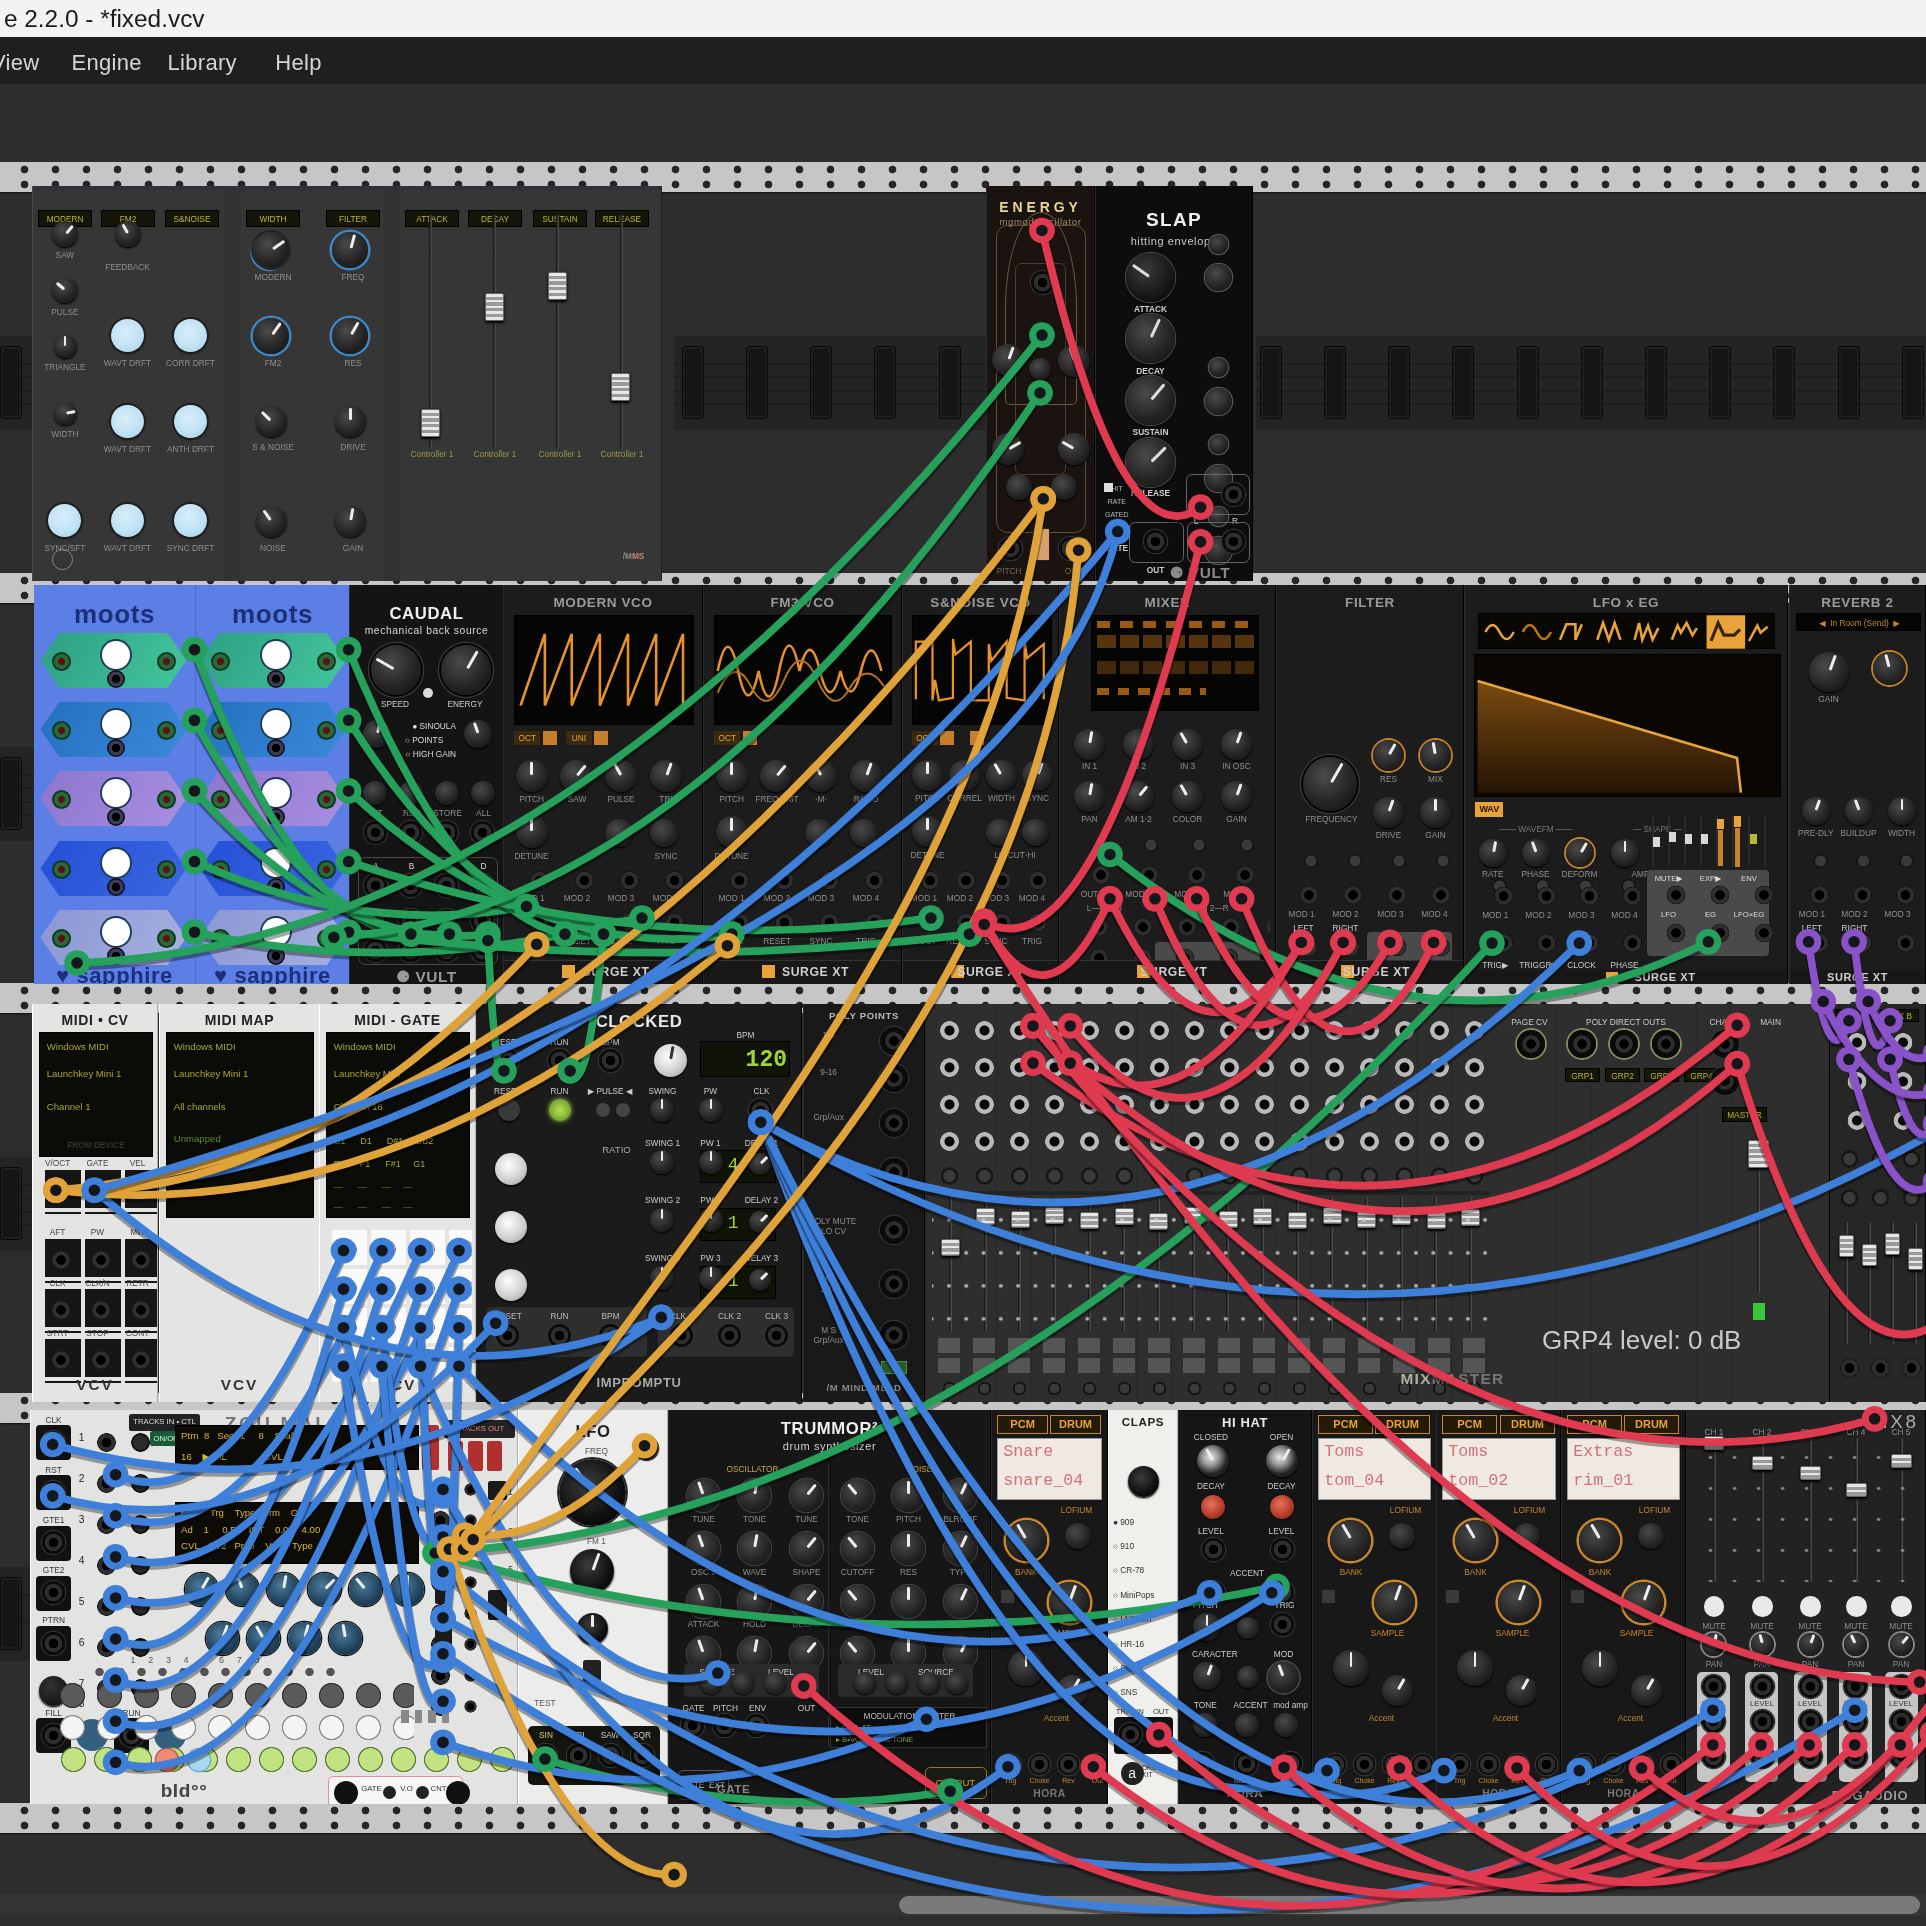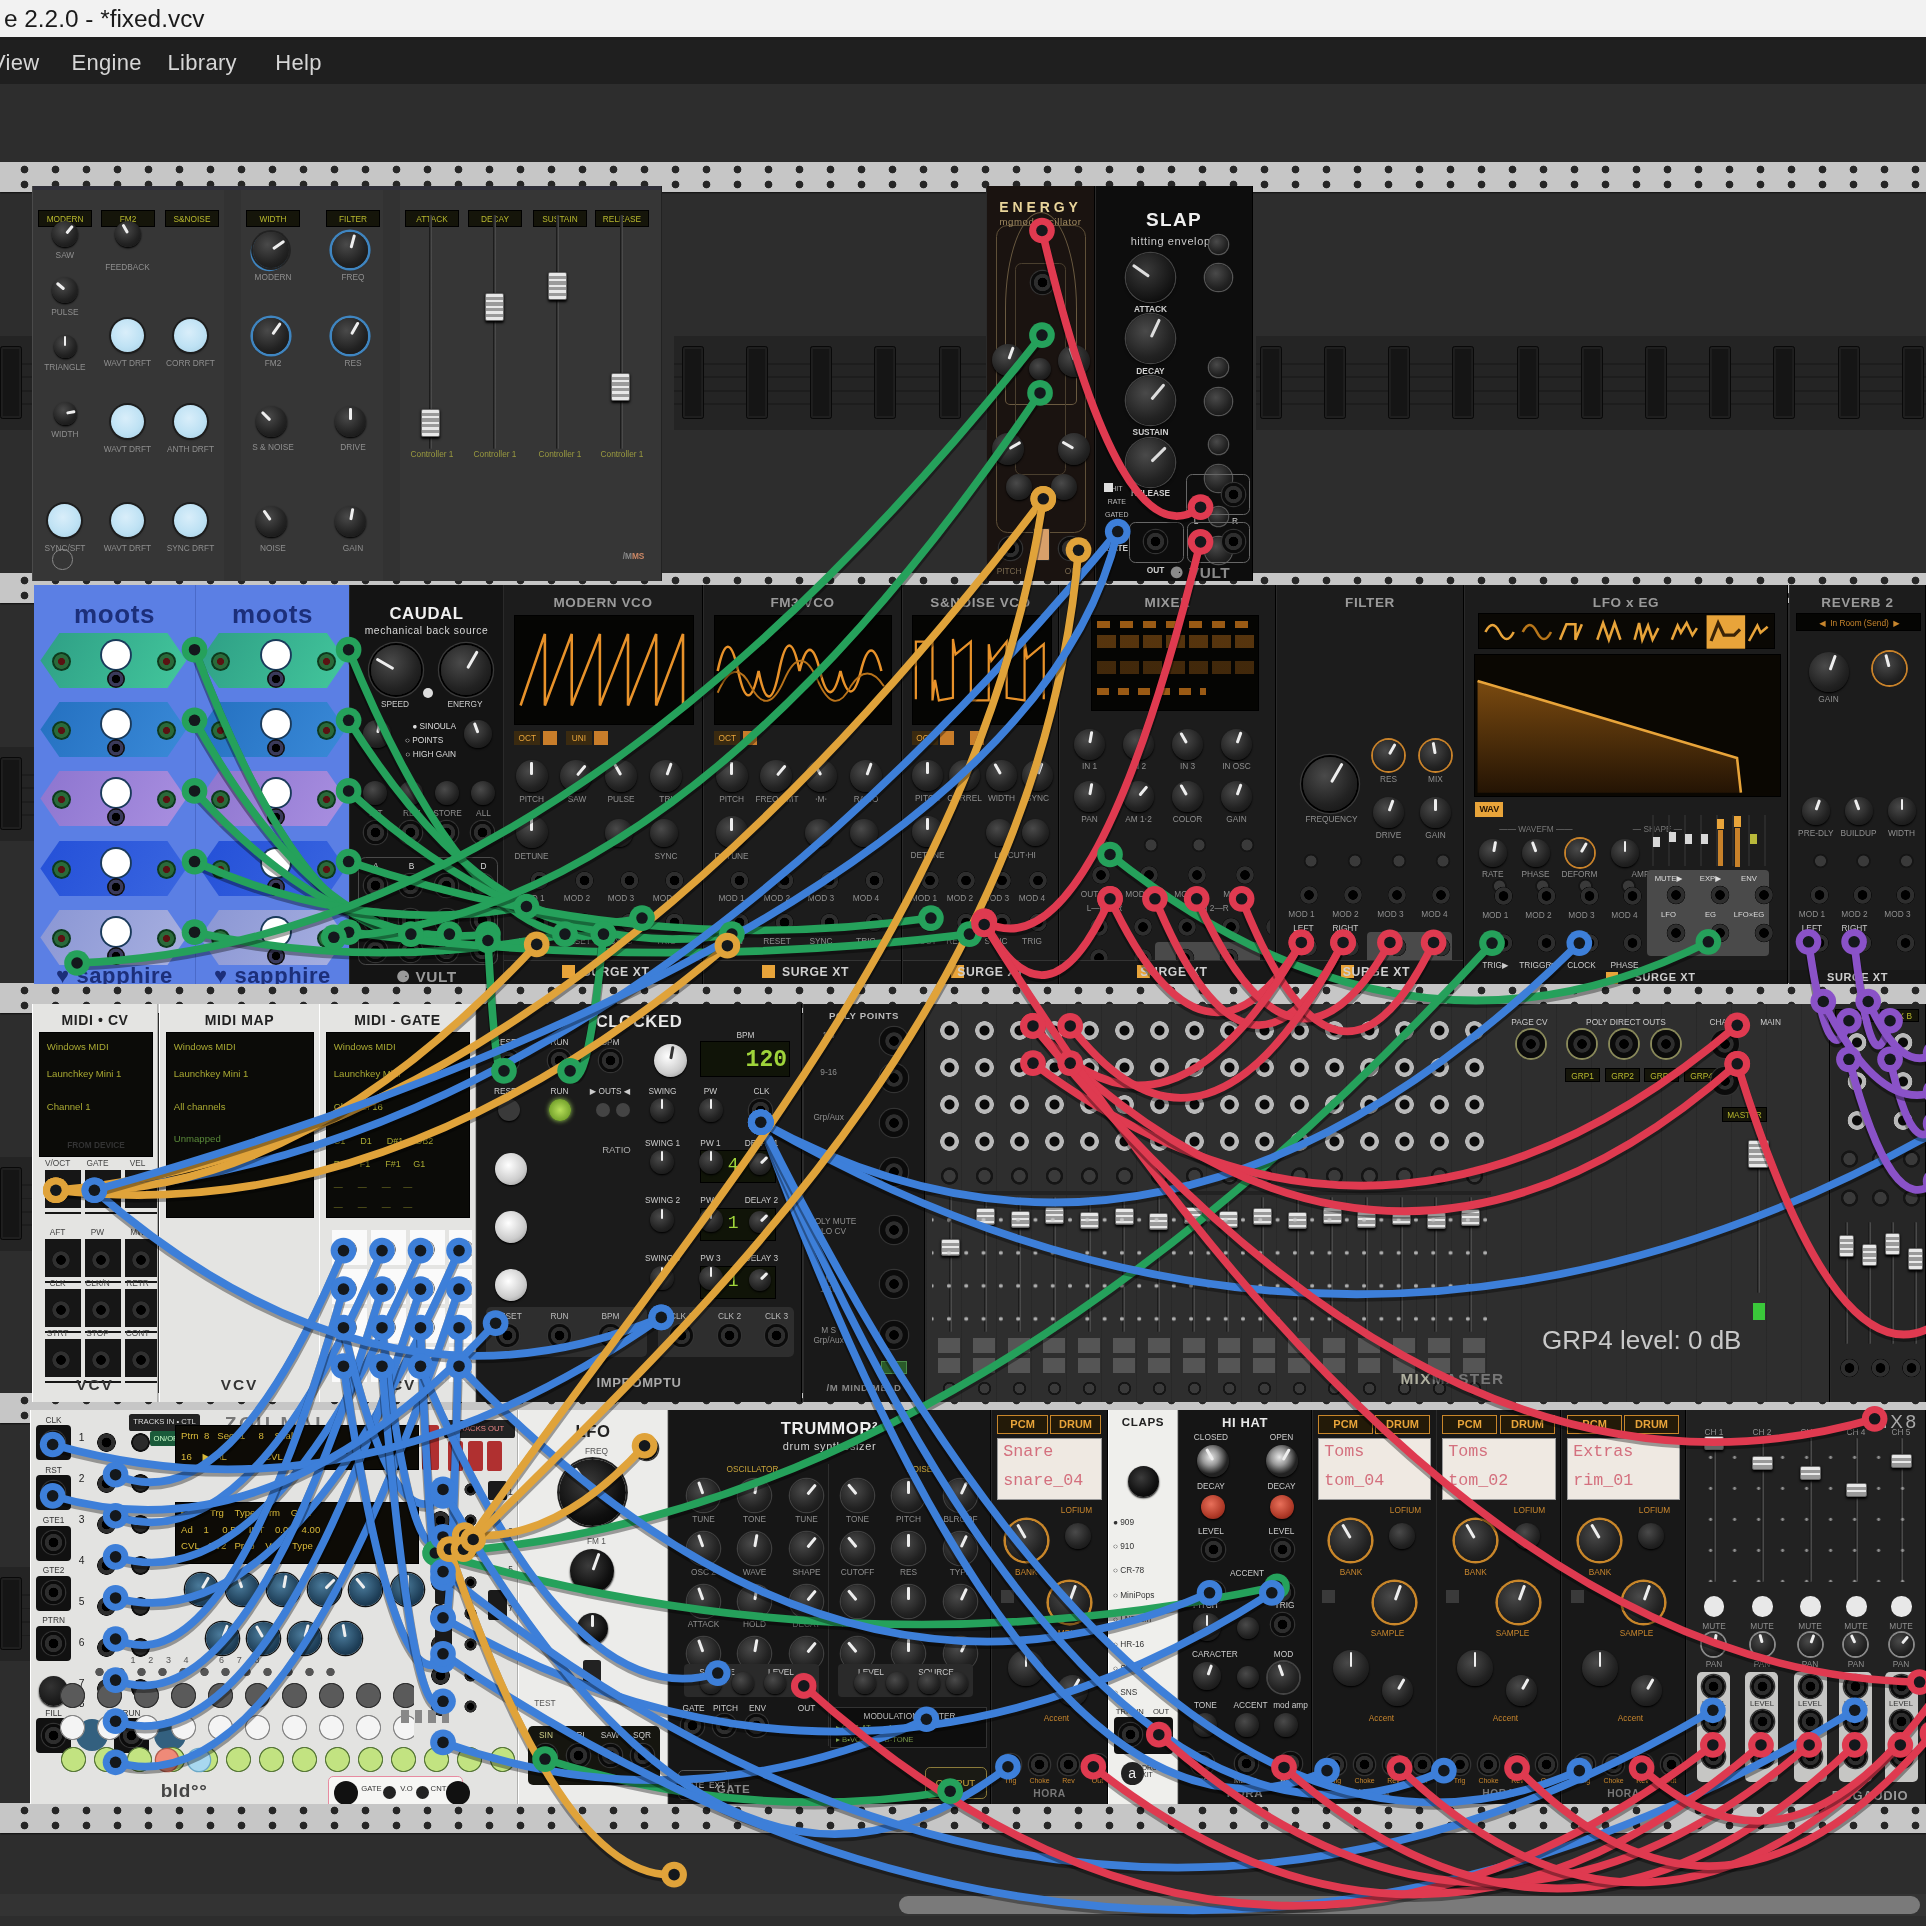--- a/index.html
+++ b/index.html
@@ -791,21 +791,21 @@
       <div class="port" style="left:122px;top:45px"></div>
  <div class="knob" style="left:177px;top:40px;width:33px;height:33px;background:radial-gradient(circle at 42% 38%,#fff,#ccc 60%,#888)">
         <div class="tick" style="background:#333;transform:rotate(10deg)"></div>
       </div>
  <div class="scrn" style="left:223px;top:37px;width:90px;height:36px;background:#101408;border:1.3px solid #000">
   <div class="abs" style="left:0;top:5.1px;width:86px;text-align:right;color:#9fd43a;font-family:'Liberation Mono',monospace;font-size:23px;font-weight:bold">120</div>
  </div>
  <div class="lbl" style="left:225px;top:26px;width:87px;color:#ccc">BPM</div>
  <div class="lbl" style="left:6.4px;top:82px;width:49px;color:#ccc">RESET</div>
       <div class="lbl" style="left:58px;top:82px;width:49px;color:#ccc">RUN</div>
-      <div class="lbl" style="left:96px;top:82px;width:74px;color:#ccc">▶ OUTS ◀</div>
+      <div class="lbl" style="left:96px;top:82px;width:74px;color:#ccc">▶ PULSE ◀</div>
       <div class="lbl" style="left:161px;top:82px;width:49px;color:#ccc">SWING</div>
       <div class="lbl" style="left:209px;top:82px;width:49px;color:#ccc">PW</div>
       <div class="lbl" style="left:260px;top:82px;width:49px;color:#ccc">CLK</div>
  <div class="knob" style="left:20.5px;top:95px;width:22px;height:22px;background:#3a3a3a"></div>
  <div class="abs" style="left:72px;top:95px;width:22px;height:22px;border-radius:50%;background:radial-gradient(circle,#b8e05a,#5a8a1a);box-shadow:0 0 5.1px #9c5"></div>
  <div class="abs" style="left:119px;top:99px;width:14px;height:14px;border-radius:50%;background:#444"></div>
  <div class="abs" style="left:139px;top:99px;width:14px;height:14px;border-radius:50%;background:#444"></div>
  <div class="knob" style="left:173px;top:94px;width:24.4px;height:24.4px">
         <div class="tick" style="transform:rotate(0deg)"></div>
       </div>

